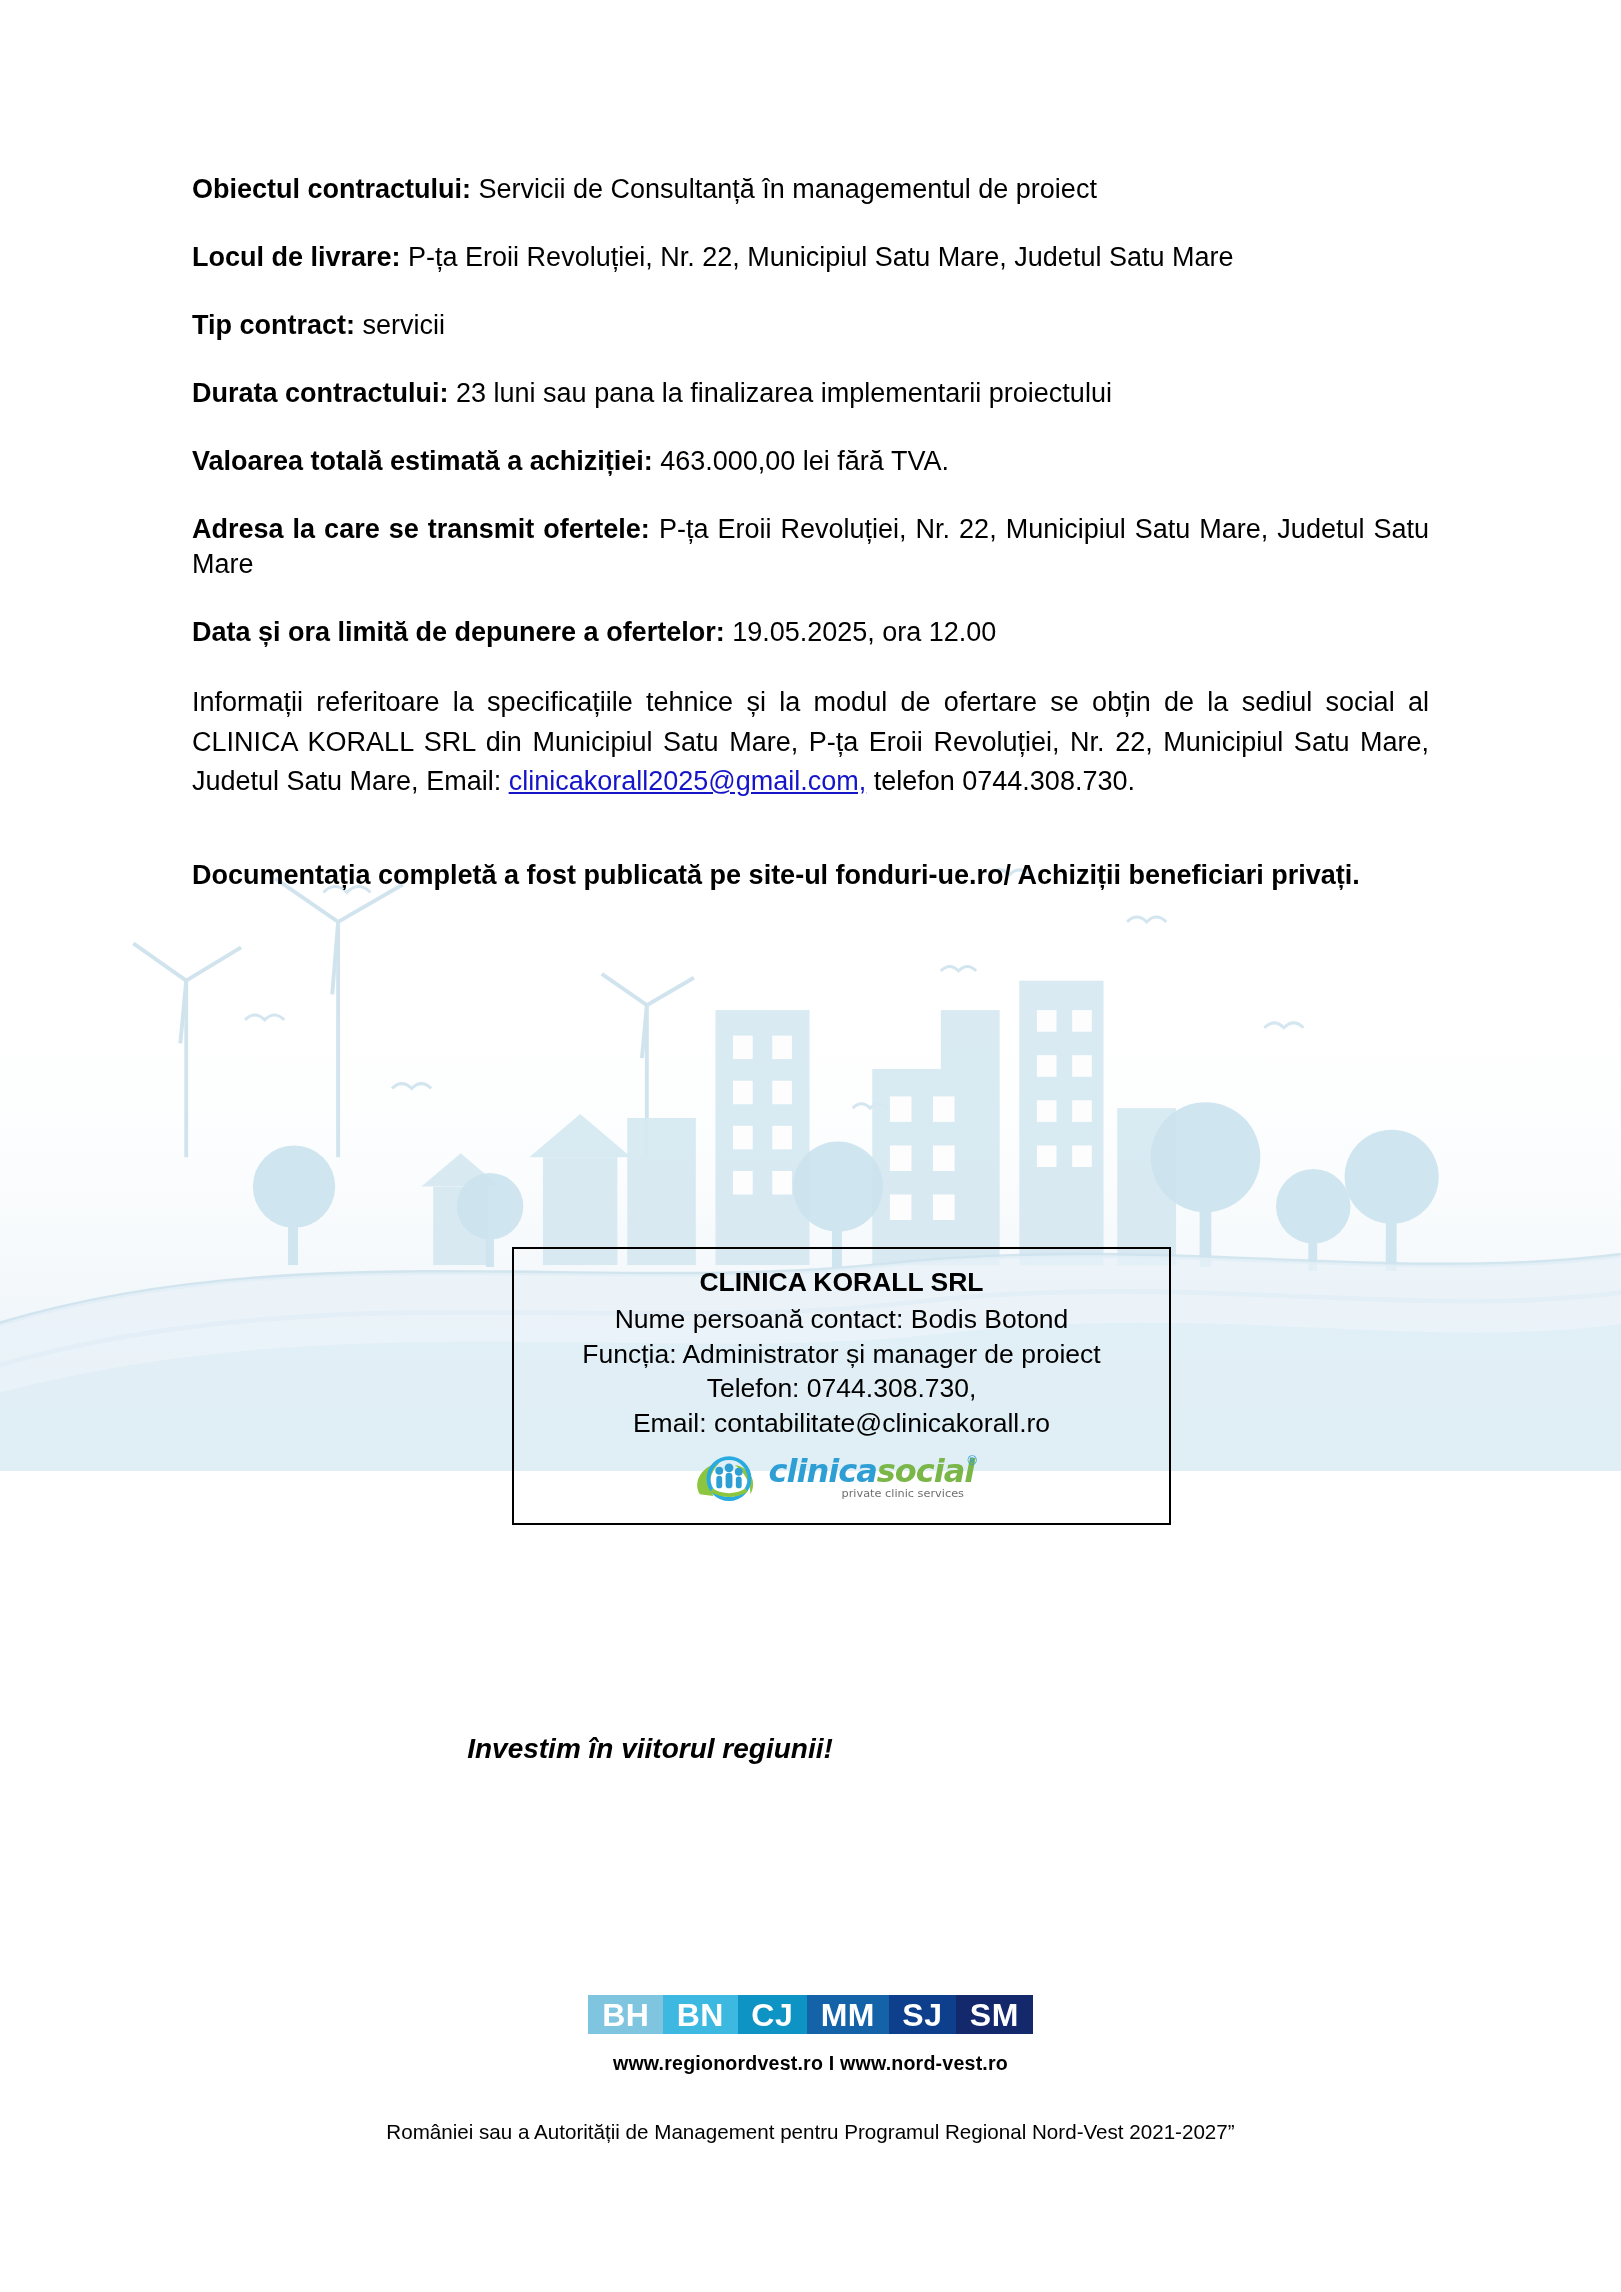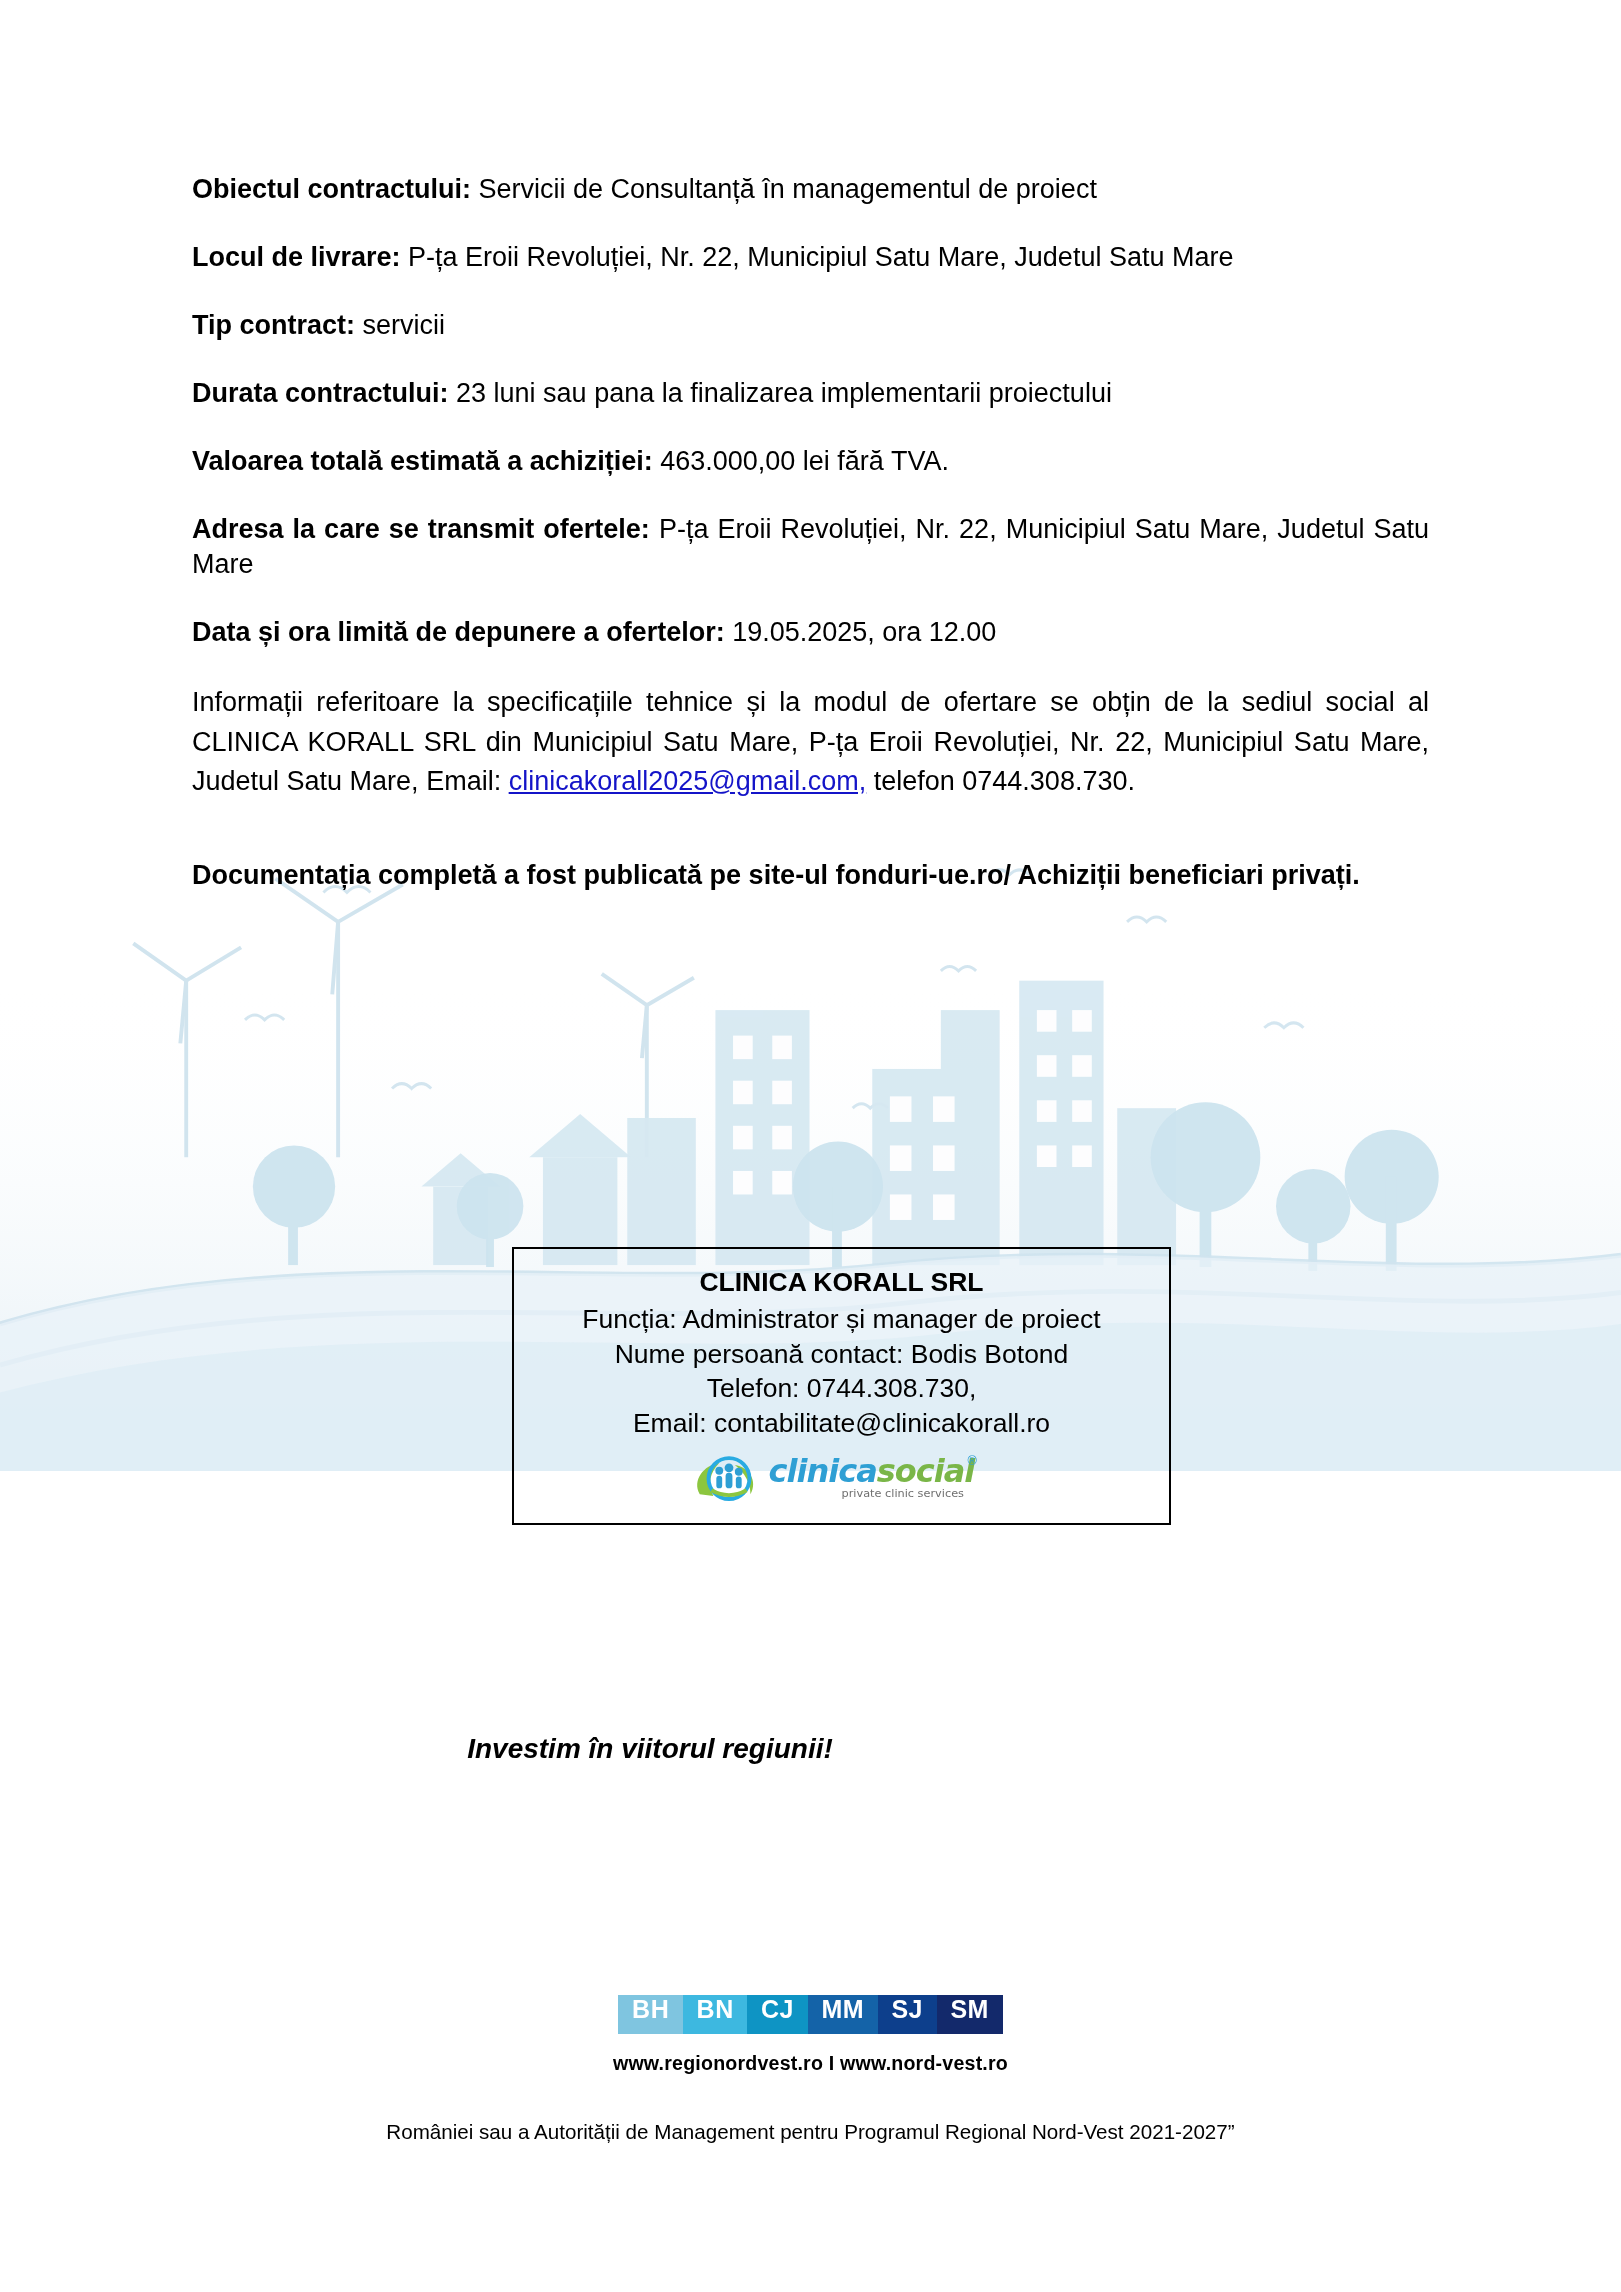--- a/index.html
+++ b/index.html
@@ -155,25 +155,25 @@
   }
   .county-bar {
     display: inline-flex;
     align-items: stretch;
     height: 39px;
     margin-bottom: 9.8px;
   }
   .county-cell {
     color: #ffffff;
     font-weight: bold;
-    font-size: 25px;
+    font-size: 32px;
     font-family: "Liberation Sans", sans-serif;
     padding: 0 13.7px;
     display: flex;
-    align-items: flex-start;
+    align-items: flex-end;
     justify-content: center;
     letter-spacing: 0.5px;
   }
   .footer-sites {
     font-size: 19.6px;
     font-weight: bold;
     color: #000000;
     margin: 7.8px 0 0 0;
     letter-spacing: 0.2px;
   }
@@ -314,22 +314,22 @@
 
     <p class="para-info">
       <span>Informații referitoare la specificațiile tehnice și la modul de ofertare se obțin de la sediul social al CLINICA KORALL  SRL din Municipiul Satu Mare, P-ța Eroii Revoluției, Nr. 22, Municipiul Satu Mare, Judetul Satu Mare,  Email: </span><a class="mail-link" href="#">clinicakorall2025@gmail.com,</a><span> telefon 0744.308.730.</span>
     </p>
 
     <p class="para-doc">Documentația completă a fost publicată pe site-ul fonduri-ue.ro/ Achiziții beneficiari privați.</p>
   </div>
 
   <div class="contact-box">
     <div class="cb-title">CLINICA KORALL SRL</div>
+    <div class="cb-line">Nume persoană contact: Bodis Botond</div>
     <div class="cb-line">Funcția: Administrator și manager de proiect</div>
-    <div class="cb-line">Nume persoană contact: Bodis Botond</div>
     <div class="cb-line">Telefon: 0744.308.730,</div>
     <div class="cb-line">Email: contabilitate@clinicakorall.ro</div>
 
     <div class="korall-logo">
       <svg width="78" height="59" viewBox="0 0 80 60" style="position:absolute;left:5.9px;top:1px;" aria-hidden="true">
         <path d="M10 44 C2 30, 14 14, 30 12 C20 22, 18 34, 24 46 Z" fill="#8cc63f"></path>
         <path d="M46 14 C60 16, 70 30, 62 44 C62 32, 56 22, 46 14 Z" fill="#8cc63f"></path>
         <circle cx="40" cy="28" r="21" fill="none" stroke="#29abe2" stroke-width="4"></circle>
         <g fill="#2e9fd4">
           <circle cx="30" cy="20" r="4"></circle>

